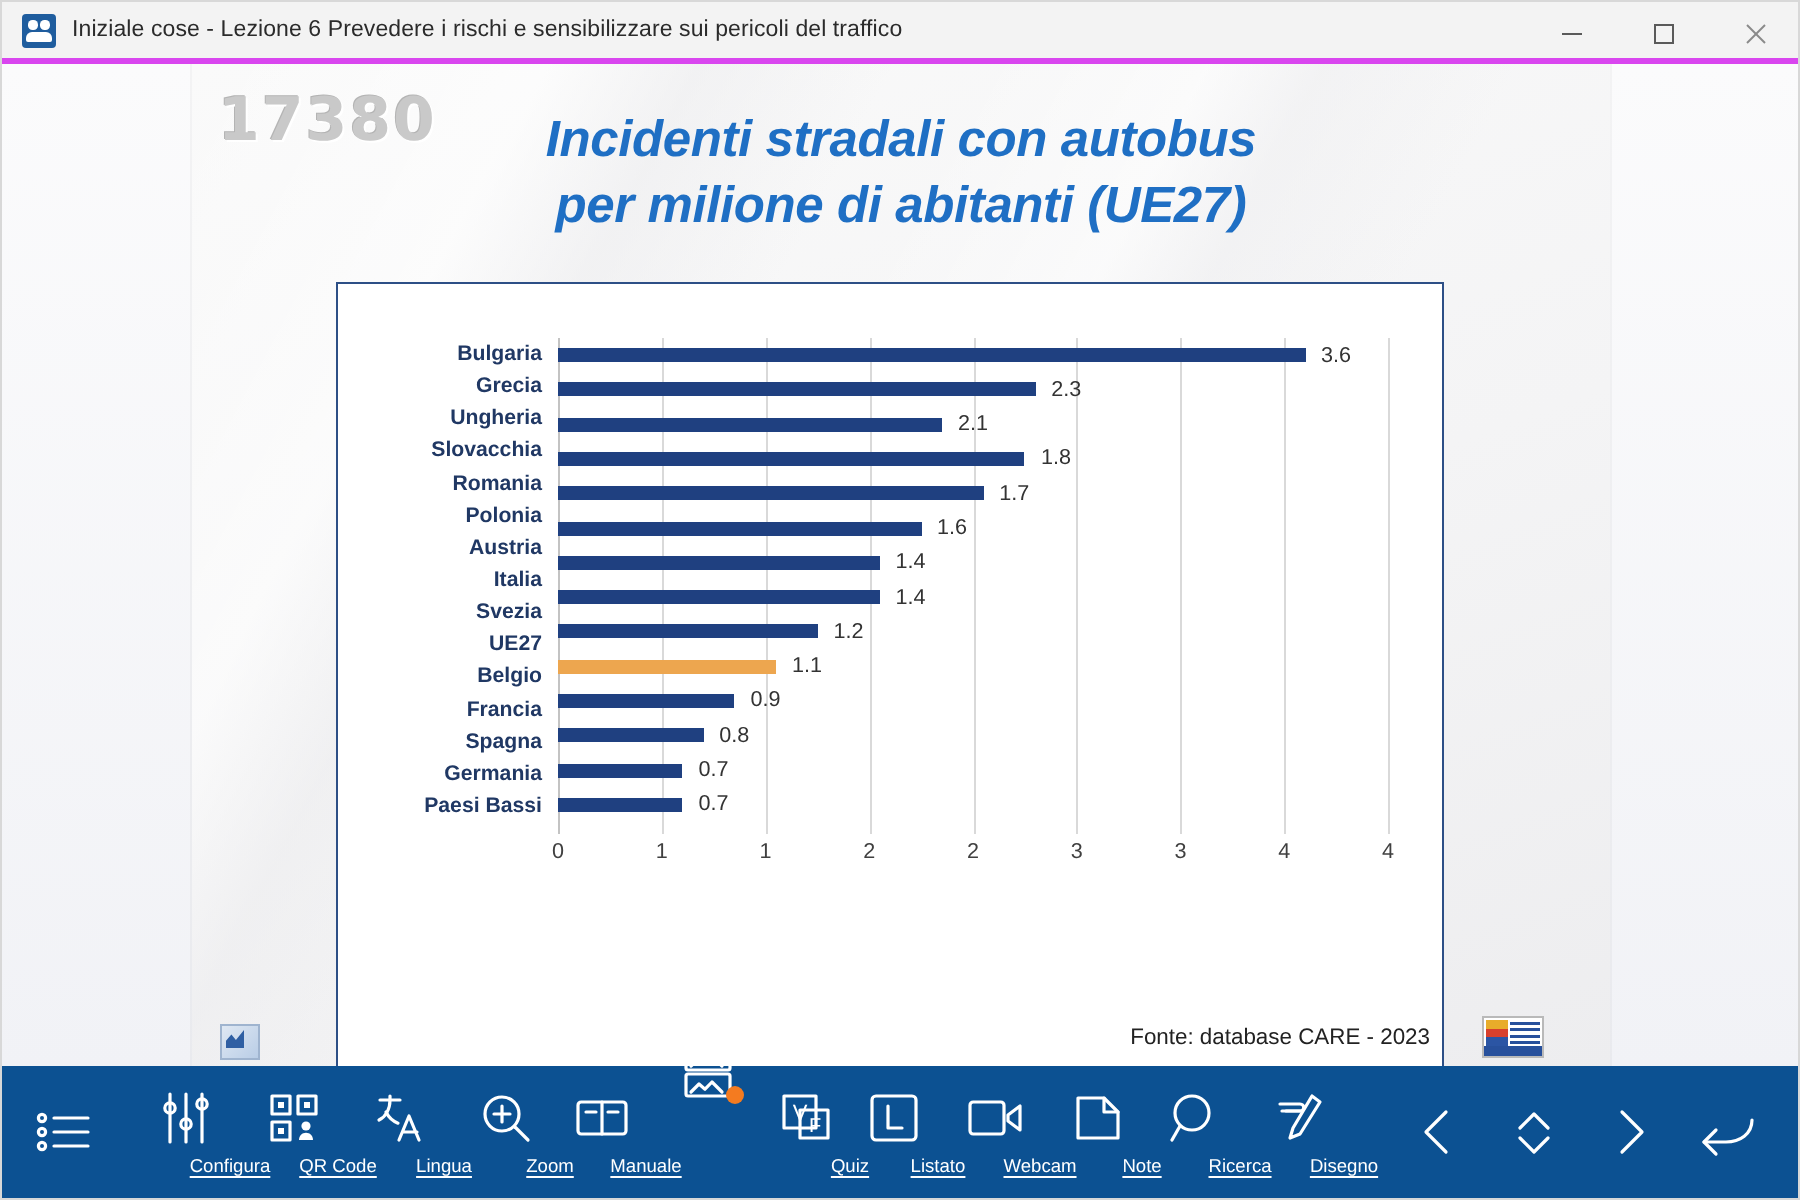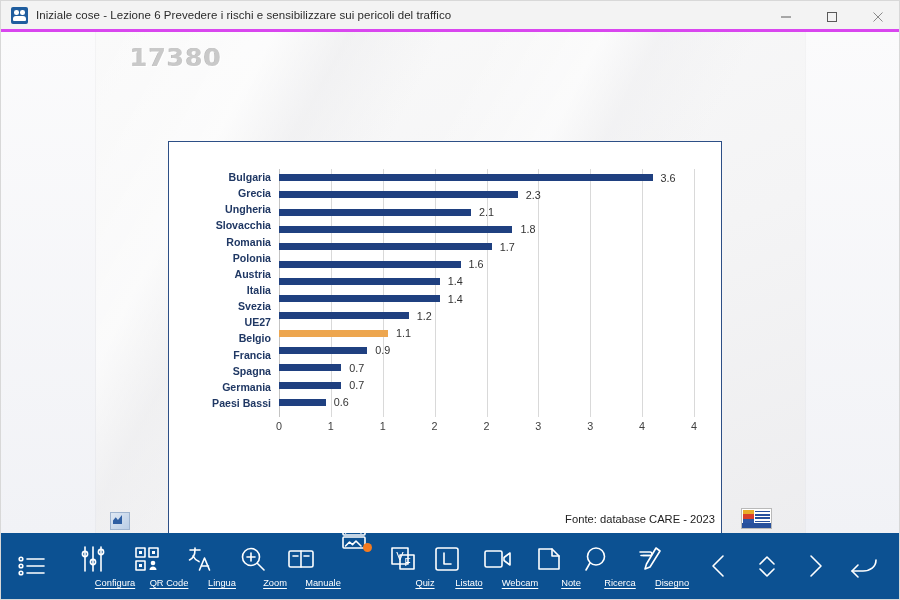--- a/index.html
+++ b/index.html
@@ -85,27 +85,26 @@
         rgba(255,255,255,0.0) 40%,
         rgba(255,255,255,0.5) 52%,
         rgba(238,238,240,0.5) 58%,
         rgba(255,255,255,0.0) 68%),
       linear-gradient(160deg,#fafafa 0%, #f4f4f5 55%, #ededef 100%);
     box-shadow: 0 0 0 1px rgba(0,0,0,0.03);
   }
   .slide-number {
     position: absolute;
     left: 13px; top: 11px;
-    font-size: 25px;
+    font-size: 30px;
     font-weight: bold;
     font-family: "DejaVu Sans", sans-serif;
     color: #c9c9c9;
     letter-spacing: 1px;
     text-shadow: 1px 1px 0 #ffffff, -0.5px -0.5px 0 #b4b4b4;
-    margin-left: 21px;
   }
   .slide-title {
     position: absolute;
     left: 0; top: 22px;
     width: 709px;
     text-align: center;
     color: #1f6fc4;
     font-size: 25.5px;
     font-weight: bold;
     font-style: italic;
@@ -295,20 +294,24 @@
           </svg>
       </div>
     </div>
   </div>
 
   <div class="stage">
     <div class="slide">
 
       <div class="slide-number">17380</div>
 
+      <div class="slide-title">
+        <div>Incidenti stradali con autobus</div>
+        <div>per milione di abitanti (UE27)</div>
+      </div>
 
       <div class="chart-box">
         <div class="chart-inner">
           <div class="cat-labels" id="catLabels">
               <div class="cat-row">Bulgaria</div>
               <div class="cat-row">Grecia</div>
               <div class="cat-row">Ungheria</div>
               <div class="cat-row">Slovacchia</div>
               <div class="cat-row">Romania</div>
               <div class="cat-row">Polonia</div>
@@ -373,30 +376,30 @@
                 </div>
                 <div class="bar-row">
                   <div class="bar highlight" style="width: 108.938px;"></div>
                   <div class="bar-value">1.1</div>
                 </div>
                 <div class="bar-row">
                   <div class="bar" style="width: 88.1875px;"></div>
                   <div class="bar-value">0.9</div>
                 </div>
                 <div class="bar-row">
+                  <div class="bar" style="width: 72.625px;"></div>
+                  <div class="bar-value">0.8</div>
+                </div>
+                <div class="bar-row">
                   <div class="bar" style="width: 62.25px;"></div>
                   <div class="bar-value">0.7</div>
                 </div>
                 <div class="bar-row">
                   <div class="bar" style="width: 62.25px;"></div>
                   <div class="bar-value">0.7</div>
-                </div>
-                <div class="bar-row">
-                  <div class="bar" style="width: 46.6875px;"></div>
-                  <div class="bar-value">0.6</div>
                 </div>
               </div>
           </div>
           <div class="x-axis" id="xAxis">
               <div class="x-tick-label" style="left: 0px;">0</div>
               <div class="x-tick-label" style="left: 51.875px;">1</div>
               <div class="x-tick-label" style="left: 103.75px;">1</div>
               <div class="x-tick-label" style="left: 155.625px;">2</div>
               <div class="x-tick-label" style="left: 207.5px;">2</div>
               <div class="x-tick-label" style="left: 259.375px;">3</div>

